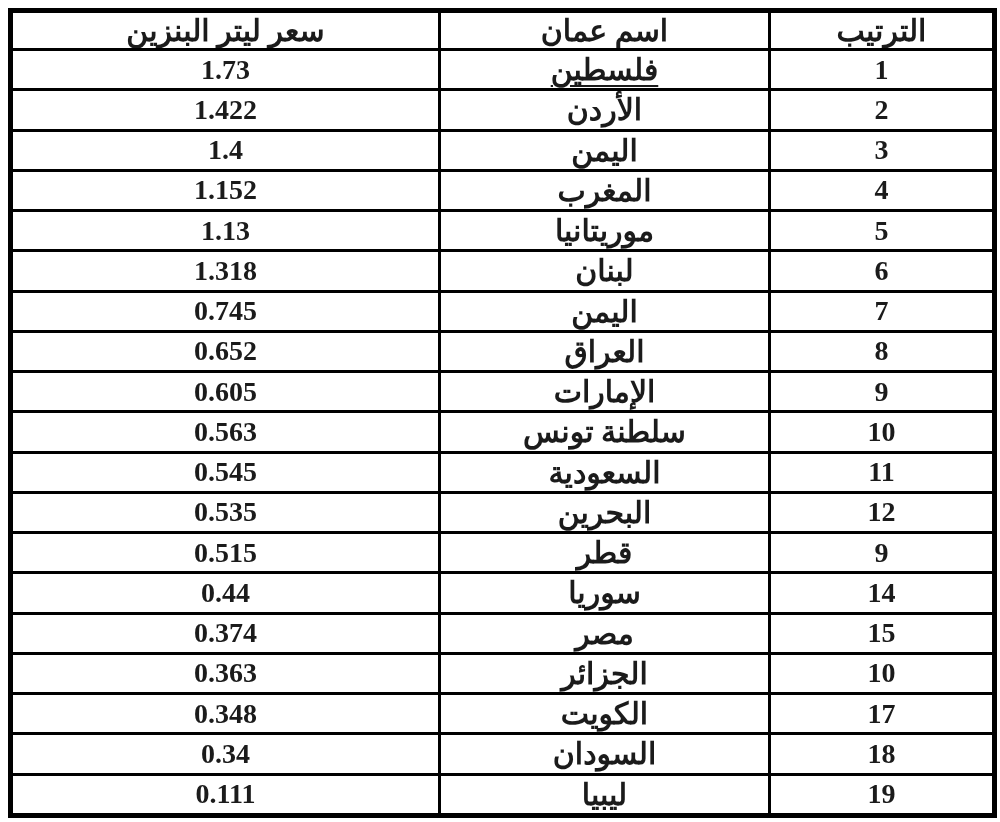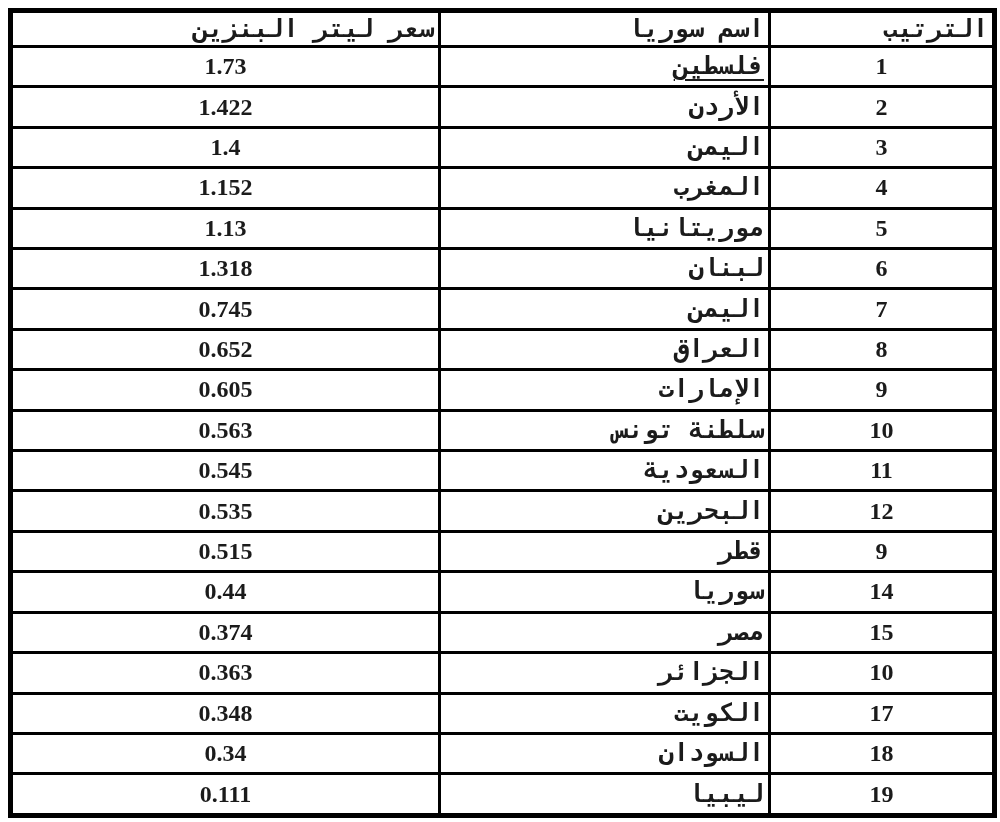--- a/index.html
+++ b/index.html
@@ -40,27 +40,26 @@
   }
   .price-table th {
     height: 32px;
     font-family: "DejaVu Sans", sans-serif;
     font-size: 24px;
   }
   .price-table td {
     height: 37px;
   }
   td.arabic, th.arabic {
-    font-family: Liberation Mono, monospace;
-    font-size: 25px;
-    text-align: right;
+    font-family: Liberation Serif, serif;
+    font-size: 30px;
   }
   td.num {
     font-family: "Liberation Serif", "DejaVu Serif", serif;
-    font-size: 24px;
+    font-size: 28px;
     direction: ltr;
   }
   td.underline {
     text-decoration: underline;
     text-underline-offset: 5px;
     text-decoration-thickness: 2px;
     margin-top: 44px;
   }
 </style>
 </head>
@@ -69,21 +68,21 @@
 <div class="page">
   <table class="price-table">
     <colgroup>
       <col class="col-rank">
       <col class="col-country">
       <col class="col-price">
     </colgroup>
     <thead>
       <tr>
         <th class="arabic">الترتيب</th>
-        <th class="arabic">اسم سوريا</th>
+        <th class="arabic">اسم عمان</th>
         <th class="arabic">سعر ليتر البنزين</th>
       </tr>
     </thead>
     <tbody>
         <tr>
           <td class="num">1</td>
           <td class="arabic underline">فلسطين</td>
           <td class="num">1.73</td>
         </tr>
         <tr>

